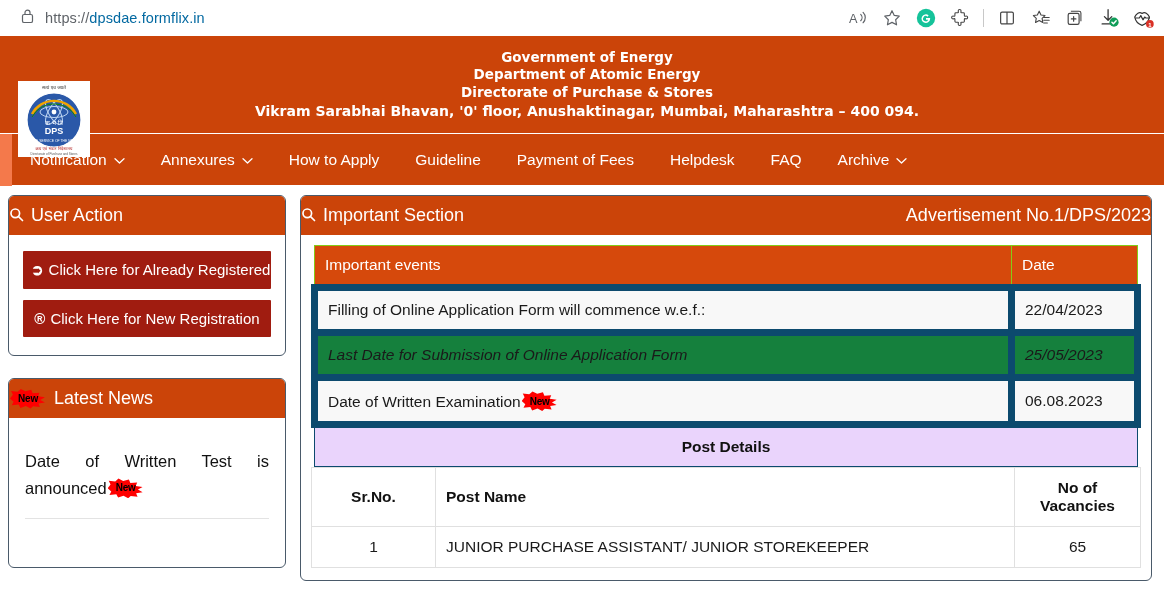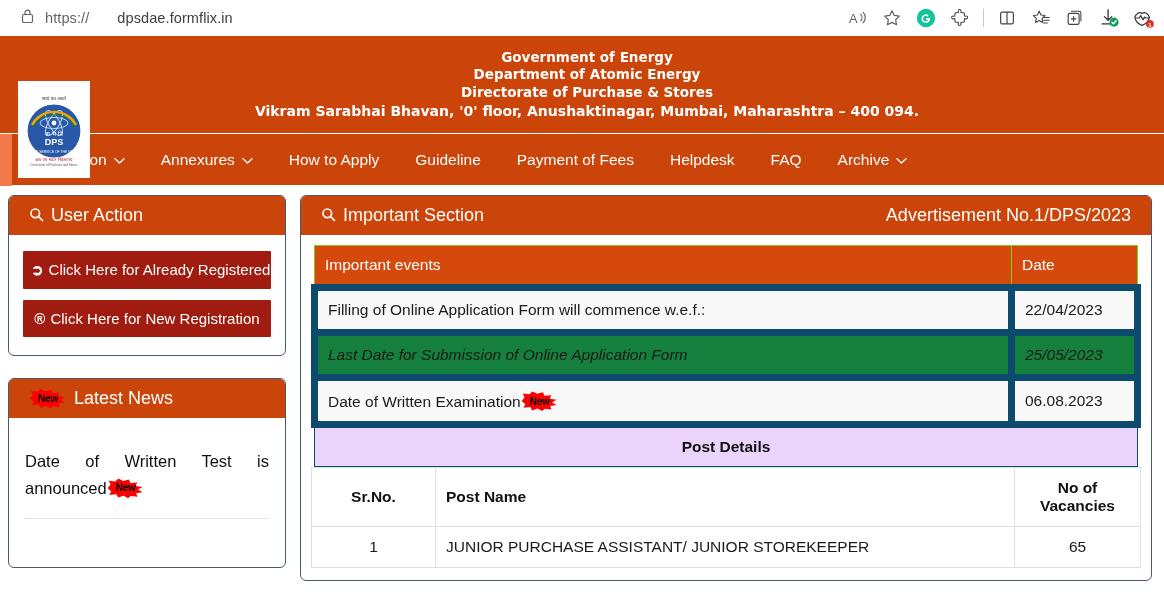--- a/index.html
+++ b/index.html
@@ -30,21 +30,21 @@
     padding: 0 10px;
     min-width: 0;
   }
   .lock-icon { flex: 0 0 auto; display: block; }
   .url-text {
     font-size: 14.5px;
     color: #5f6368;
     white-space: nowrap;
     letter-spacing: .1px;
   }
-  .url-text b { color: #404040; font-weight: 400; margin-left: 28px; }
+  .url-text b { color: #0369a1; font-weight: 400; }
   .tb-icons { display: flex; align-items: center; gap: 4px; flex: 0 0 auto; }
   .tb-btn {
     width: 30px; height: 30px;
     display: flex; align-items: center; justify-content: center;
     border-radius: 6px;
     position: relative;
   }
   .tb-sep { width: 1px; height: 18px; background: #c8c8c8; margin: 0 4px; }
 
   
@@ -52,21 +52,21 @@
 
   .site-header {
     height: 97px;
     background: #cb4409;
     display: flex;
     align-items: center;
     position: relative;
   }
   .logo-box {
     position: absolute; left: 18px; top: 45px;
-    width: 72px; height: 97px;
+    width: 72px; height: 76px;
     background: #ffffff;
     border: 1px solid #ffffff;
     display: flex; align-items: center; justify-content: center;
     overflow: hidden;
   }
   .header-titles {
     width: 100%;
     text-align: center;
     color: #ffffff;
     font-family: "DejaVu Sans", sans-serif;
@@ -111,21 +111,21 @@
 
   .panel {
     border: 1px solid #4a5a6a;
     border-radius: 6px;
     background: #ffffff;
     overflow: hidden;
   }
   .panel-head {
     background: #cb4409;
     color: #ffffff;
-    padding: 9px 20px;
+    padding: 9px 0;
     font-size: 18px;
     display: flex;
     align-items: center;
     gap: 7px;
   }
   .panel-head.with-right { justify-content: space-between; }
   .panel-head .left-group { display: flex; align-items: center; gap: 7px; }
   .panel-head .adv { font-size: 18px; }
   .panel-body { padding: 16px 14px 18px 14px; }
 

